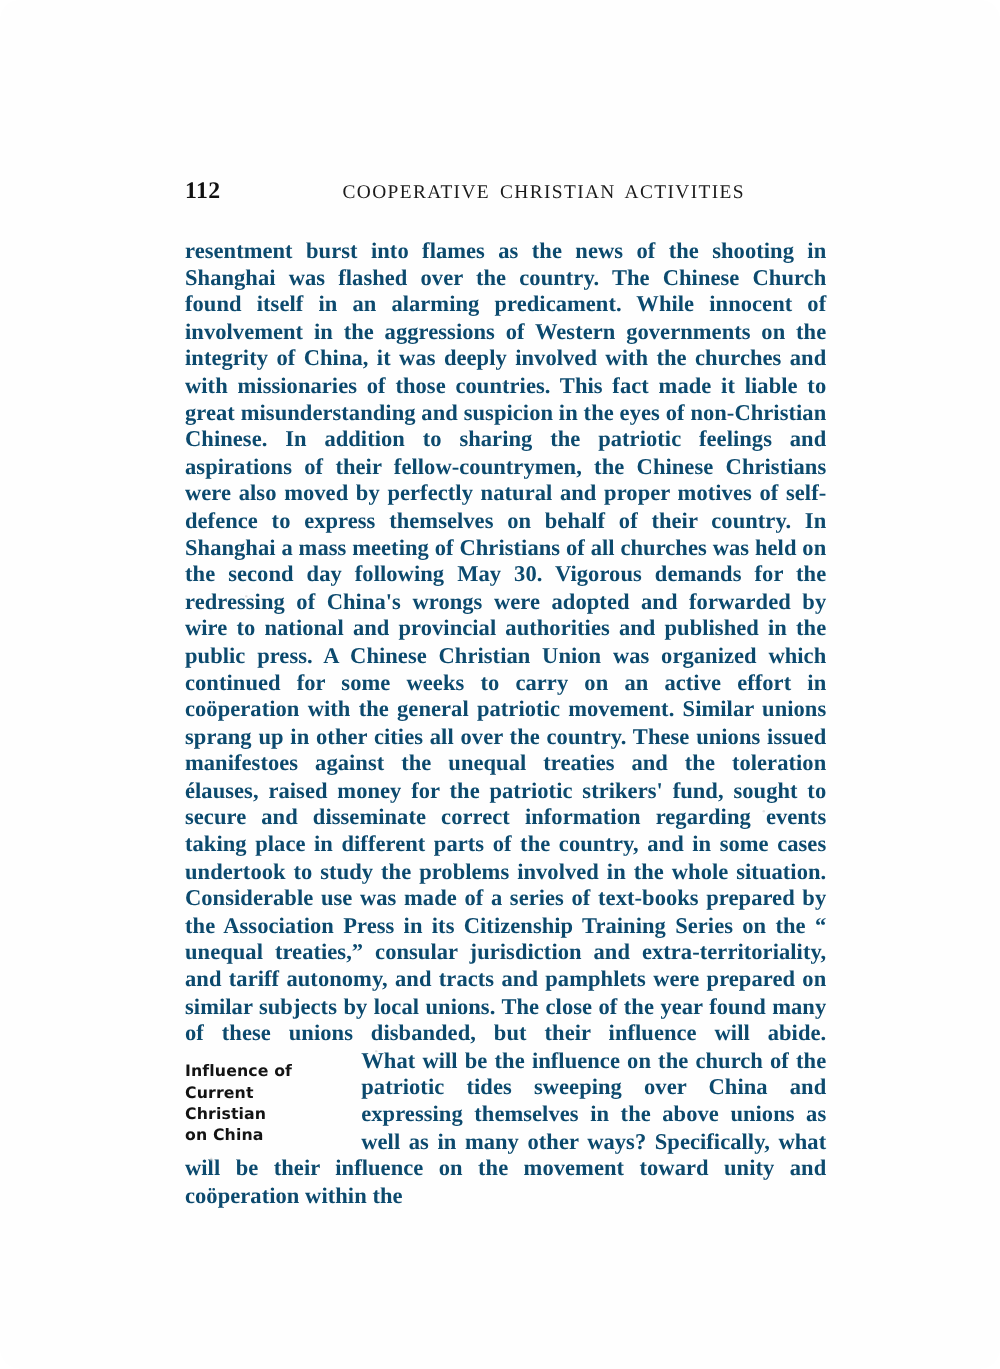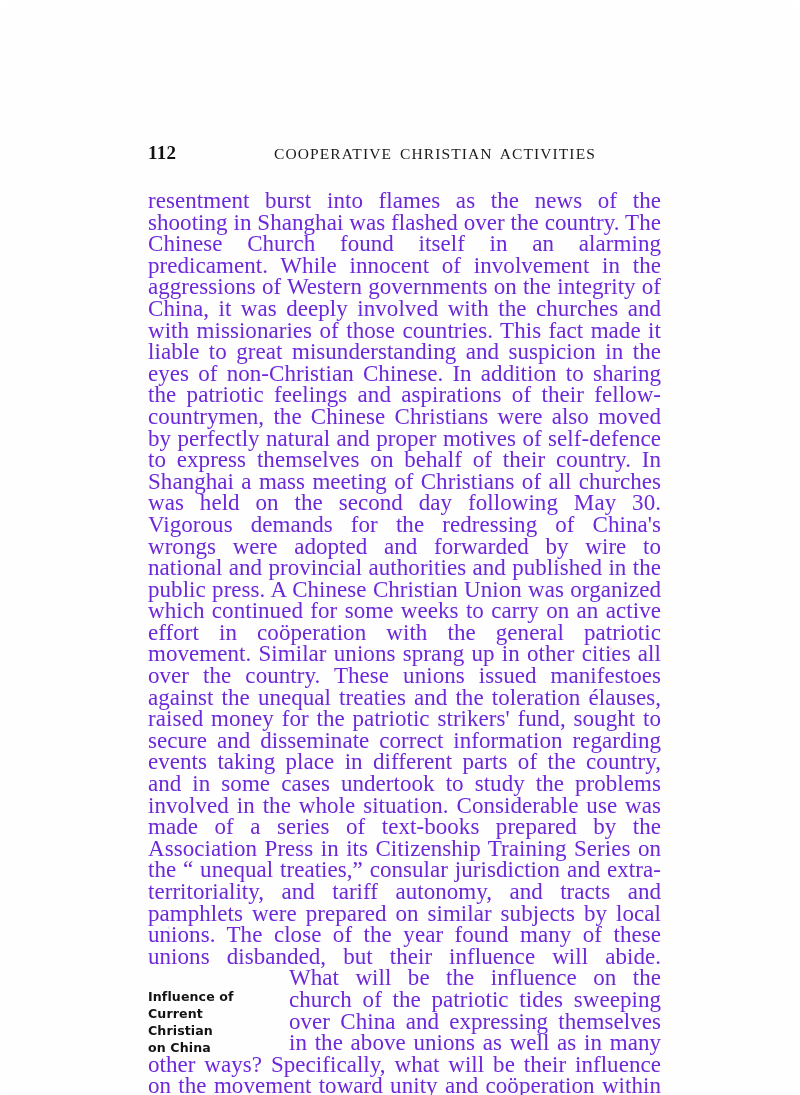--- a/index.html
+++ b/index.html
@@ -48,40 +48,41 @@
 
   
   .textblock {
     position: absolute;
     left: 148px;
     top: 190px;
     width: 513px;
   }
   .para {
     margin: 0;
-    font-size: 23px;
+    font-size: 18px;
     line-height: 21.6px;
     text-align: justify;
     text-align-last: left;
     letter-spacing: 0.05px;
-    color: #6d28d9;
+    color: #0c4a6e;
+    font-weight: bold;
   }
   .para.justify-all {
     text-align-last: justify;
   }
 
   
   .lower {
     position: relative;
     margin-top: 0;
   }
   .sidenote {
     position: absolute;
     left: 0px;
-    top: 21px;
+    top: 10px;
     width: 128px;
     font-family: "DejaVu Sans", "Liberation Sans", sans-serif;
     font-size: 12.6px;
     font-weight: bold;
     line-height: 17px;
     letter-spacing: 0.1px;
     color: #131313;
   }
   .sidenote div { white-space: nowrap; }
 

